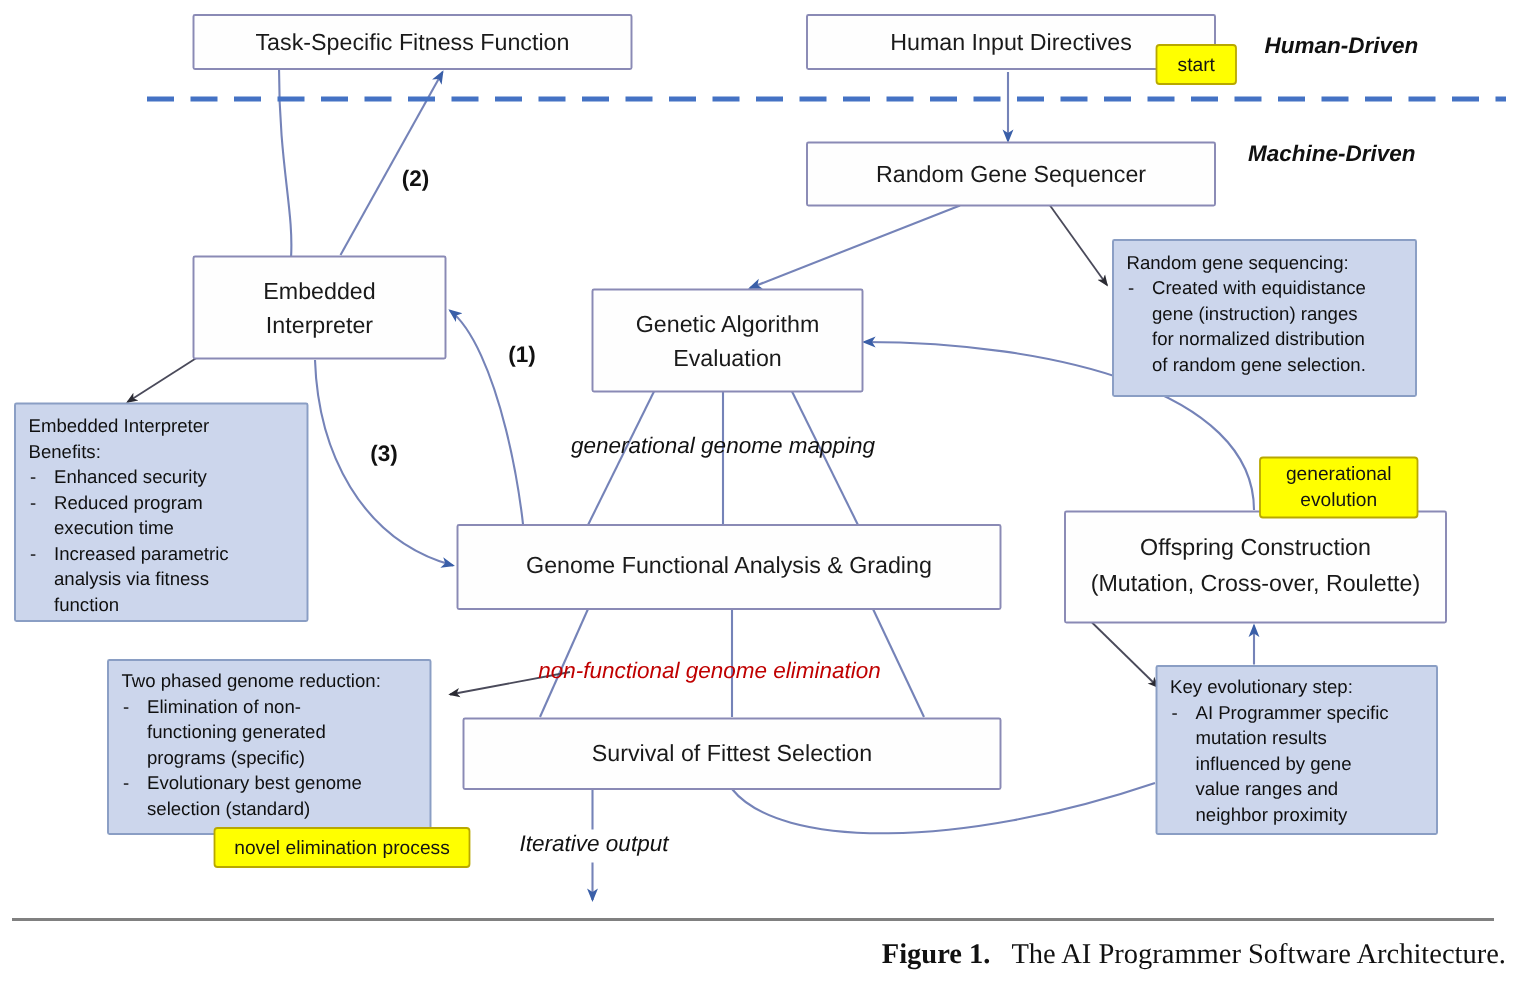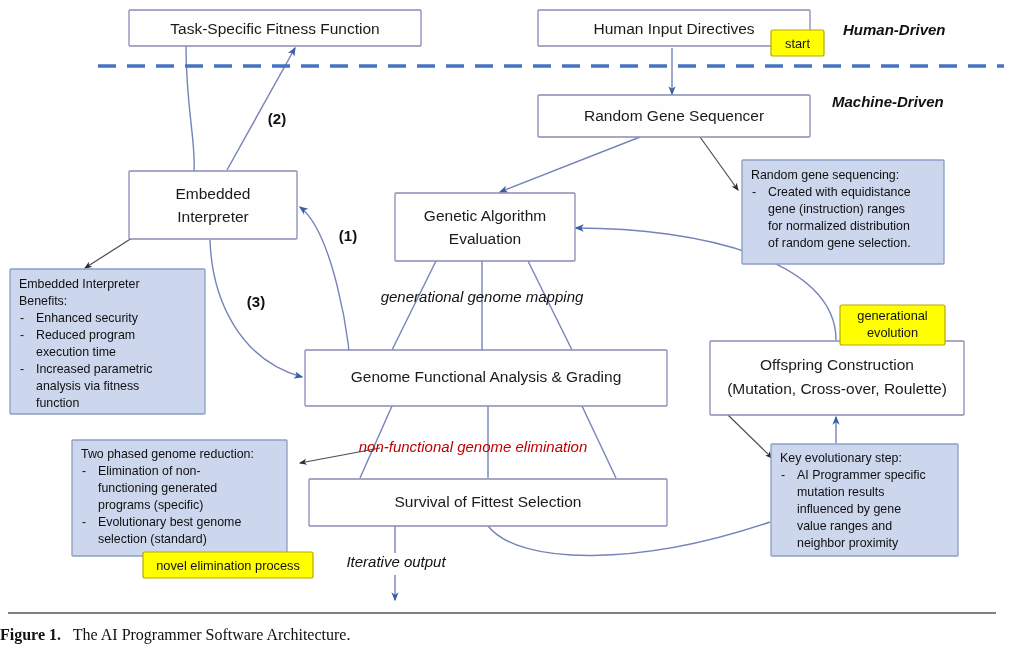--- a/index.html
+++ b/index.html
@@ -103,23 +103,23 @@
     position: absolute;
     left: 8px; right: 8px;
     top: 612px;
     height: 2px;
     background: #808080;
   }
   #caption {
     position: absolute;
     left: 0; right: 0;
     top: 626px;
-    text-align: left;
+    text-align: right;
     font-family: "Liberation Serif", serif;
-    font-size: 16px;
+    font-size: 19px;
     color: #111;
   }
   #caption .cap-strong { font-weight: bold; }
 </style>
 </head>
 <body>
 
 <div id="figure-root">
 
   <svg id="diagram" viewBox="0 0 1012 654">

